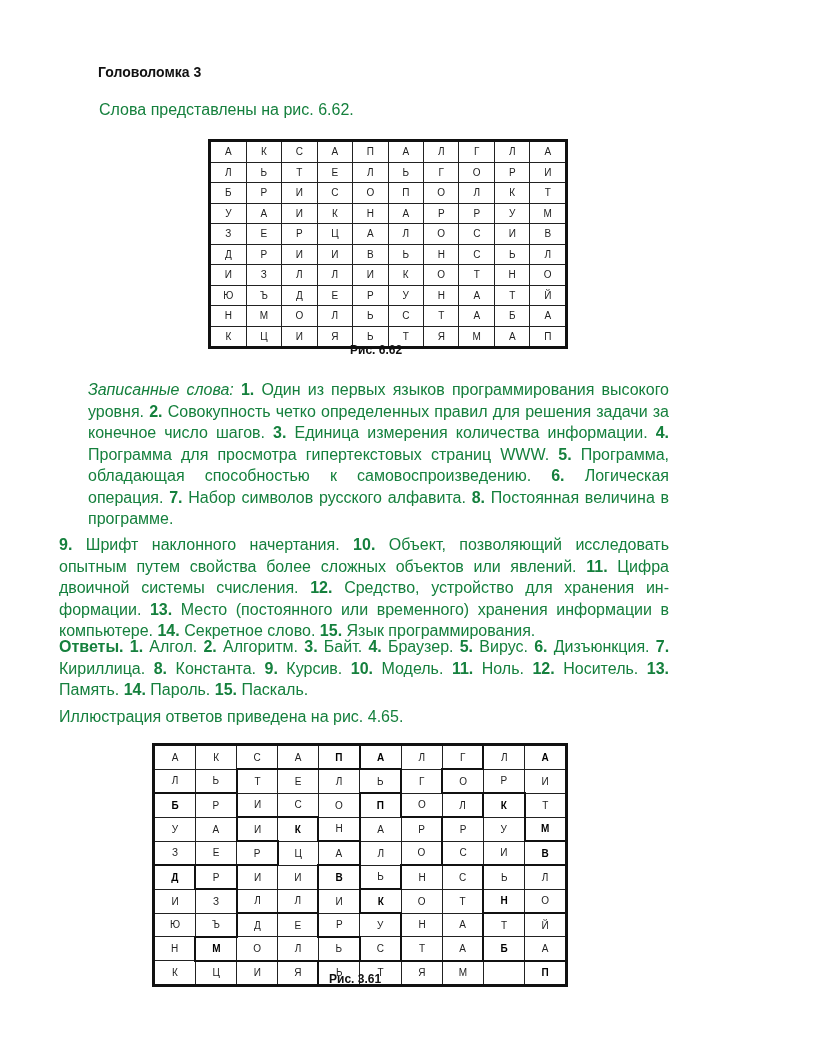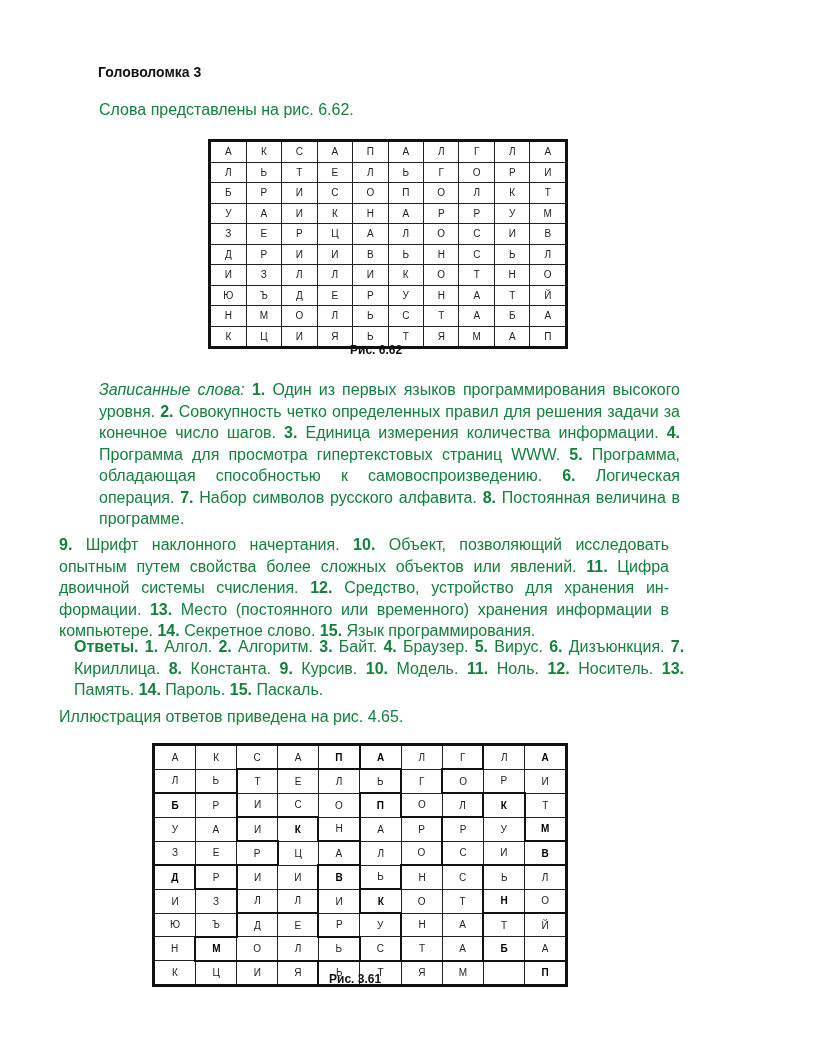--- a/index.html
+++ b/index.html
@@ -1,23 +1,23 @@
 <!DOCTYPE html>
 <html><head>
 <meta charset="utf-8">
 <style>
   html, body { margin: 0; padding: 0; background: #ffffff; }
   body { width: 816px; height: 1039px; position: relative; overflow: hidden; color: #1a1a1a; }
   .title { position: absolute; left: 98px; top: 64px; font-family: "Liberation Sans", sans-serif; font-weight: bold; font-size: 14px; color: #111; }
   .serif { font-family: Liberation Sans, sans-serif; font-size: 16px; line-height: 21.5px; color: #15803d; }
   .intro { position: absolute; left: 99px; top: 99px; }
   .para { position: absolute; text-align: justify; }
-  .p1 { left: 99px; top: 379px; width: 581px; }
+  .p1 { left: 88px; top: 379px; width: 581px; }
   .p2 { left: 59px; top: 534px; width: 610px; }
-  .p3 { left: 74px; top: 636px; width: 610px; }
+  .p3 { left: 59px; top: 636px; width: 610px; }
   .p4 { left: 59px; top: 706px; }
   .para b { font-weight: bold; }
   .para i { font-style: italic; }
   .answer-last { text-align-last: left; }
   table.grid { position: absolute; border-collapse: collapse; border: 3px solid #111; font-family: "Liberation Sans", sans-serif; }
   table.grid td { border: 1px solid #222; text-align: center; vertical-align: middle; padding: 0; font-size: 10px; color: #222; }
   .g1 { left: 208px; top: 139px; width: 360px; height: 195px; }
   .g1 td { width: 36px; height: 19.5px; }
   .g2 { left: 152px; top: 743px; width: 416px; height: 220px; }
   .g2 td { width: 41.6px; height: 22px; font-size: 10.5px; }

